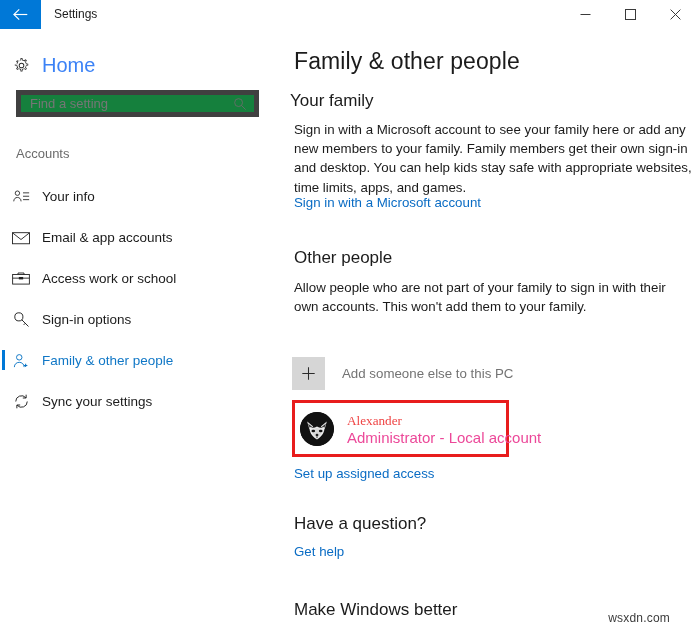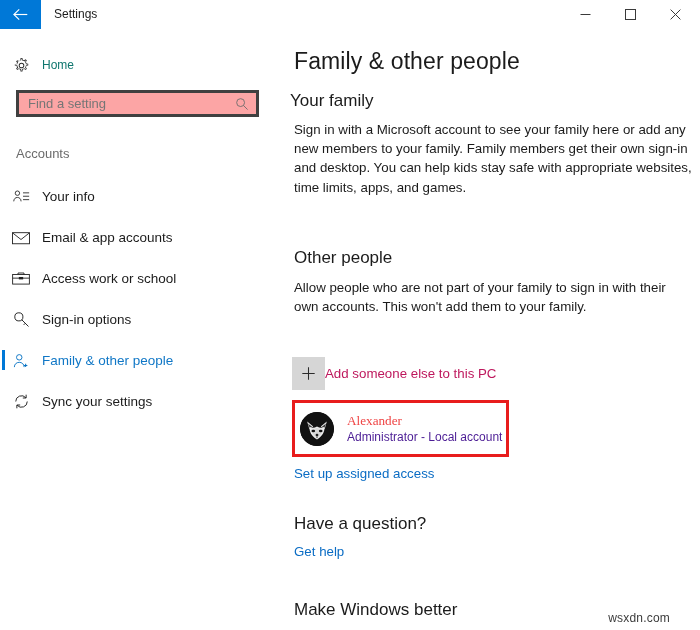--- a/index.html
+++ b/index.html
@@ -90,32 +90,32 @@
     cursor: pointer;
   }
   .home-icon {
     width: 42px;
     display: flex;
     align-items: center;
     justify-content: center;
     color: #2b2b2b;
   }
   .home-label {
-    font-size: 12px;
-    color: #0f766e;
+    font-size: 20px;
+    color: #3b82f6;
   }
 
   .search-wrap {
     position: absolute;
     top: 61px;
     left: 16px;
     width: 243px;
     height: 27px;
-    border: 3px solid #404040;
-    background: #fca5a5;
+    border: 5px solid #404040;
+    background: #15803d;
     display: flex;
     align-items: center;
     cursor: text;
   }
   .search-input {
     border: 0;
     outline: 0;
     background: transparent;
     flex: 1 1 auto;
     height: 25px;
@@ -242,21 +242,22 @@
     height: 33px;
     background: #d6d6d6;
     display: flex;
     align-items: center;
     justify-content: center;
     flex: 0 0 auto;
     color: #2b2b2b;
   }
   .add-label {
     font-size: 13.3px;
-    color: #be185d;
+    color: #737373;
+    padding-left: 17px;
   }
 
   
   .acct-highlight {
     position: absolute;
     top: 371px;
     left: 6px;
     width: 217px;
     height: 57px;
     border: 3px solid #e81c1c;
@@ -287,22 +288,22 @@
     flex-direction: column;
     justify-content: center;
   }
   .acct-name {
     font-size: 13.2px;
     color: #ef4444;
     line-height: 17px;
     font-family: Liberation Serif, serif;
   }
   .acct-sub {
-    font-size: 12px;
-    color: #4c1d95;
+    font-size: 15px;
+    color: #ec4899;
     line-height: 17px;
   }
 
   .assigned-link { position: absolute; top: 437px; left: 8px; }
 
   .sec-q-title { position: absolute; top: 485px; left: 8px; }
   .sec-q-link  { position: absolute; top: 515px; left: 8px; }
 
   .sec-mw-title { position: absolute; top: 571px; left: 8px; }
 
@@ -460,20 +461,21 @@
 
     </div>
   </div>
 
   <div class="content">
 
     <h1 class="page-title">Family &amp; other people</h1>
 
     <h2 class="grp-title sec-family-title">Your family</h2>
     <p class="body-text sec-family-text">Sign in with a Microsoft account to see your family here or add any new members to your family. Family members get their own sign-in and desktop. You can help kids stay safe with appropriate websites, time limits, apps, and games.</p>
+    <a class="link sec-family-link">Sign in with a Microsoft account</a>
 
     <h2 class="grp-title sec-other-title">Other people</h2>
     <p class="body-text sec-other-text">Allow people who are not part of your family to sign in with their own accounts. This won't add them to your family.</p>
 
     <div class="add-row">
       <span class="plus-box">
         <svg width="15" height="15" viewBox="0 0 16 16" aria-hidden="true">
           <path d="M8 1.4 V14.6 M1.4 8 H14.6" stroke="#2b2b2b" stroke-width="1.1"></path>
         </svg>
       </span>

